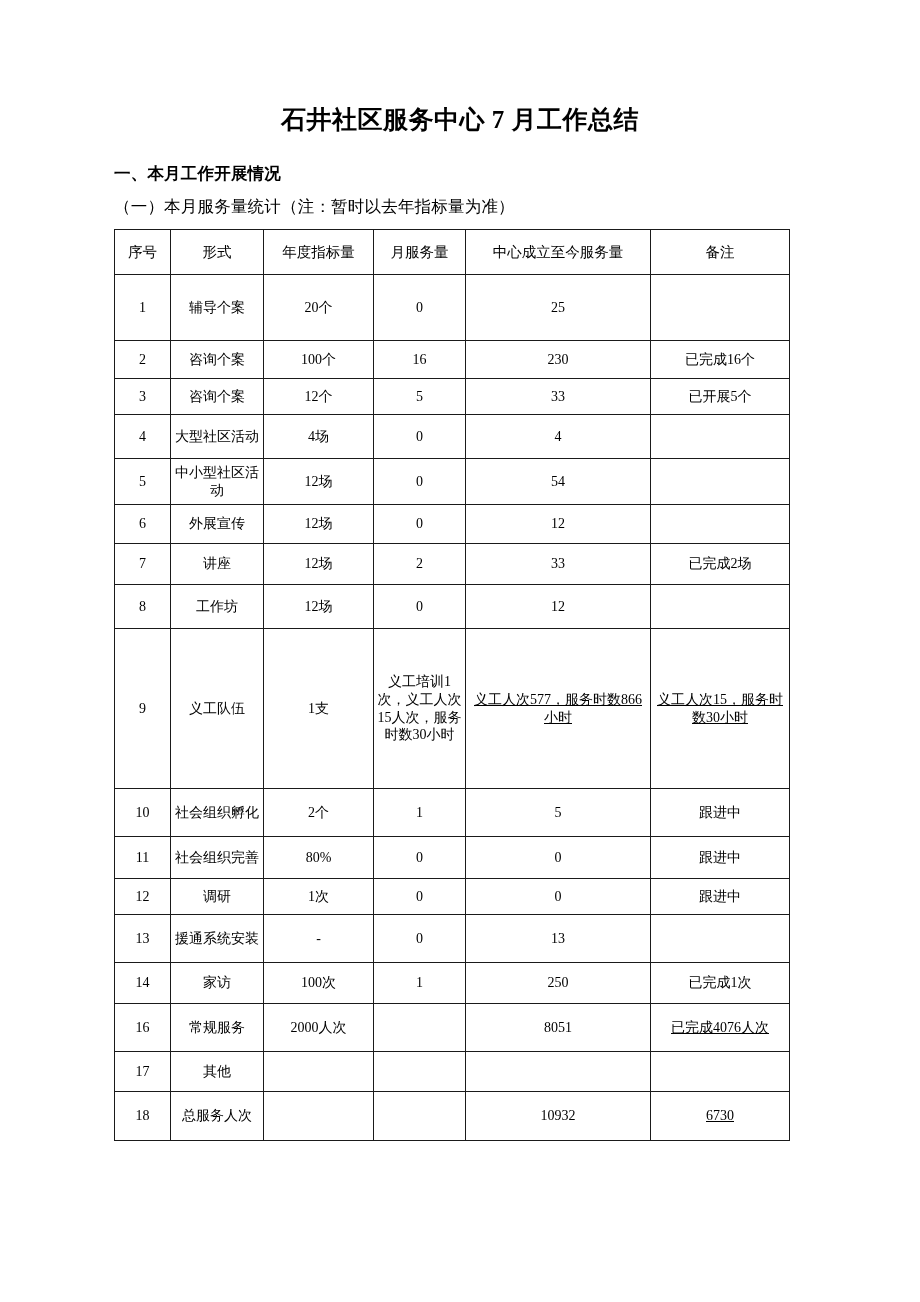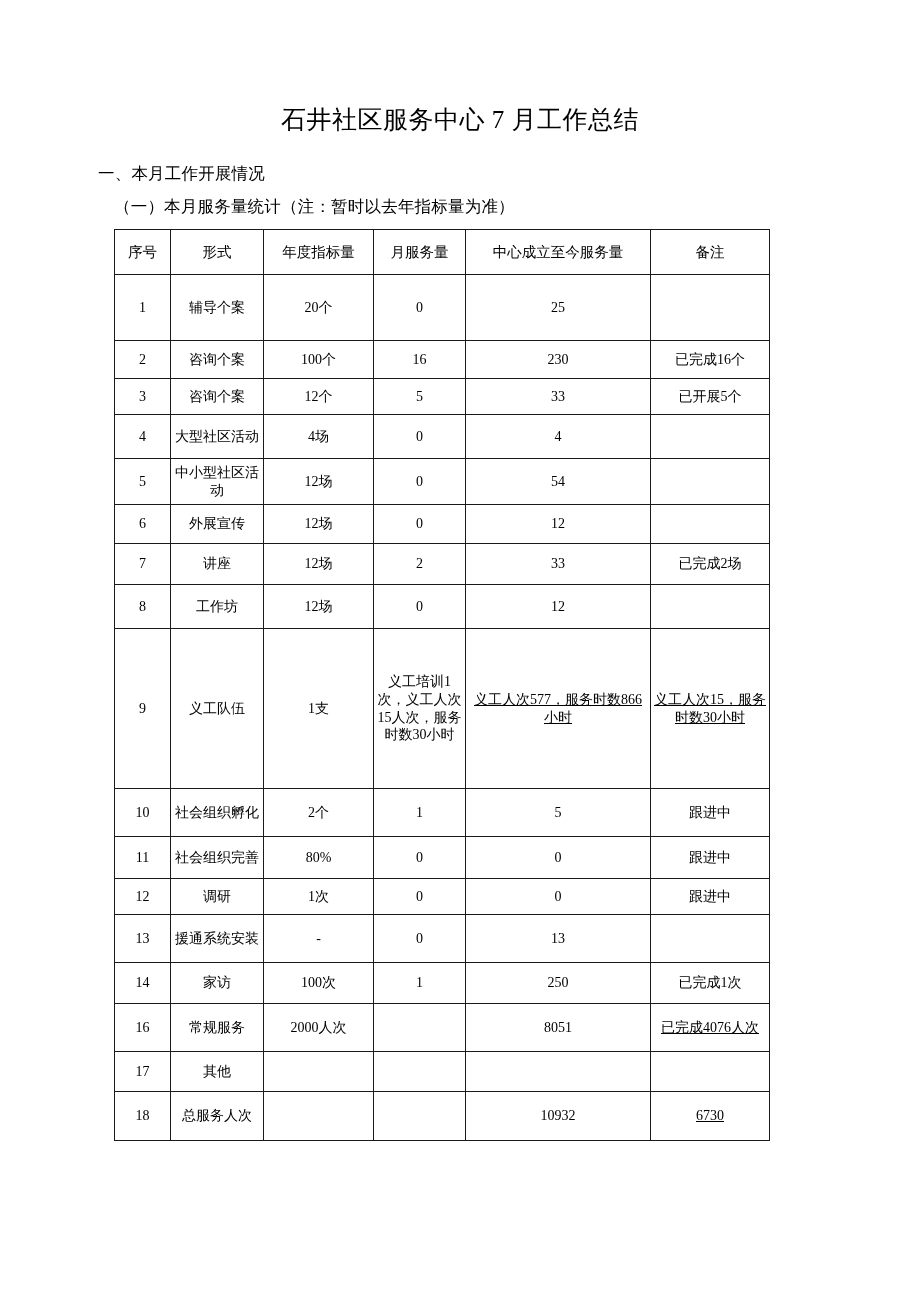--- a/index.html
+++ b/index.html
@@ -21,30 +21,30 @@
     height: 1302px;
     box-sizing: border-box;
   }
   .doc-title {
     position: absolute;
     left: 0;
     top: 105px;
     width: 920px;
     text-align: center;
     font-size: 25px;
-    font-weight: normal;
+    font-weight: bold;
     letter-spacing: 0.5px;
     line-height: 1.2;
   }
   .heading-1 {
     position: absolute;
-    left: 98px;
+    left: 114px;
     top: 163px;
     font-size: 16.5px;
-    font-weight: normal;
+    font-weight: bold;
     letter-spacing: 0.2px;
   }
   .heading-2 {
     position: absolute;
     left: 114px;
     top: 196px;
     font-size: 16.5px;
     font-weight: normal;
     letter-spacing: 0.2px;
   }
@@ -69,21 +69,21 @@
   }
   table.stat-table thead th {
     height: 40px;
     font-size: 14.5px;
   }
   .col-0 { width: 56px; }
   .col-1 { width: 93px; }
   .col-2 { width: 110px; }
   .col-3 { width: 92px; }
   .col-4 { width: 185px; }
-  .col-5 { width: 119px; }
+  .col-5 { width: 139px; }
 
   td.align-left {
     text-align: left;
     padding-left: 6px;
     text-decoration: underline;
   }
   td.wrap-narrow {
     word-break: break-all;
     line-height: 1.3;
     margin-left: 40px;

